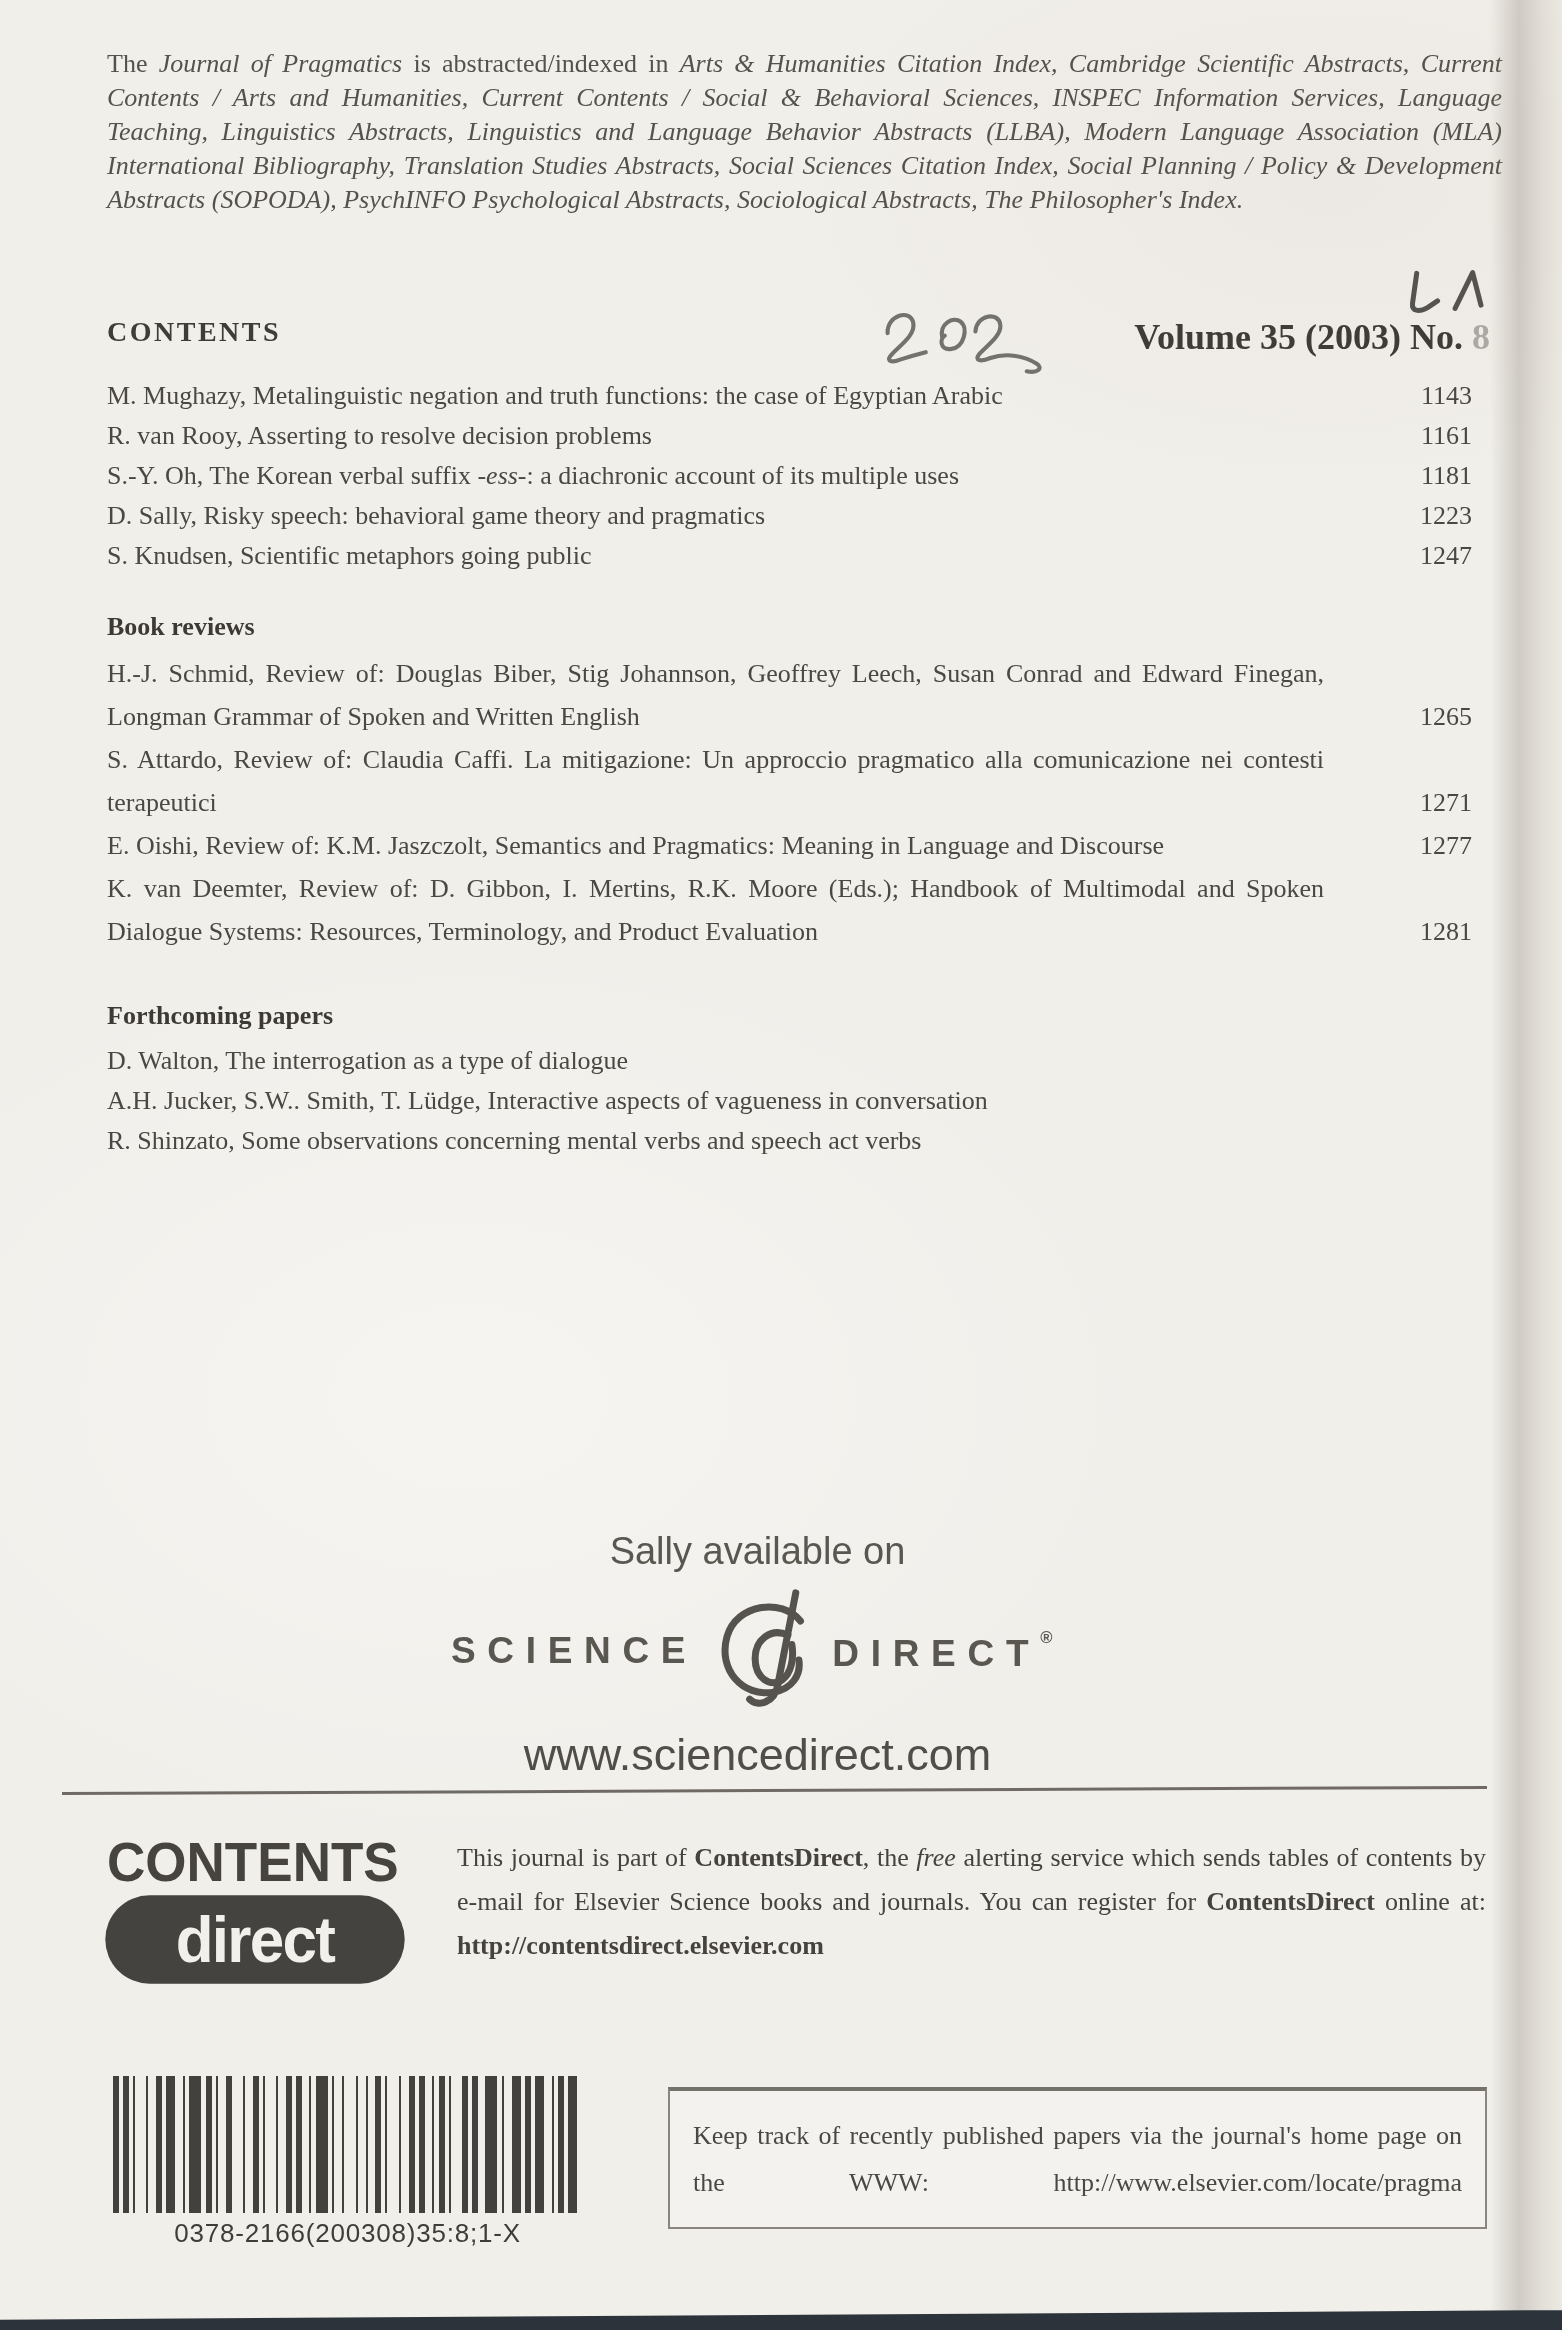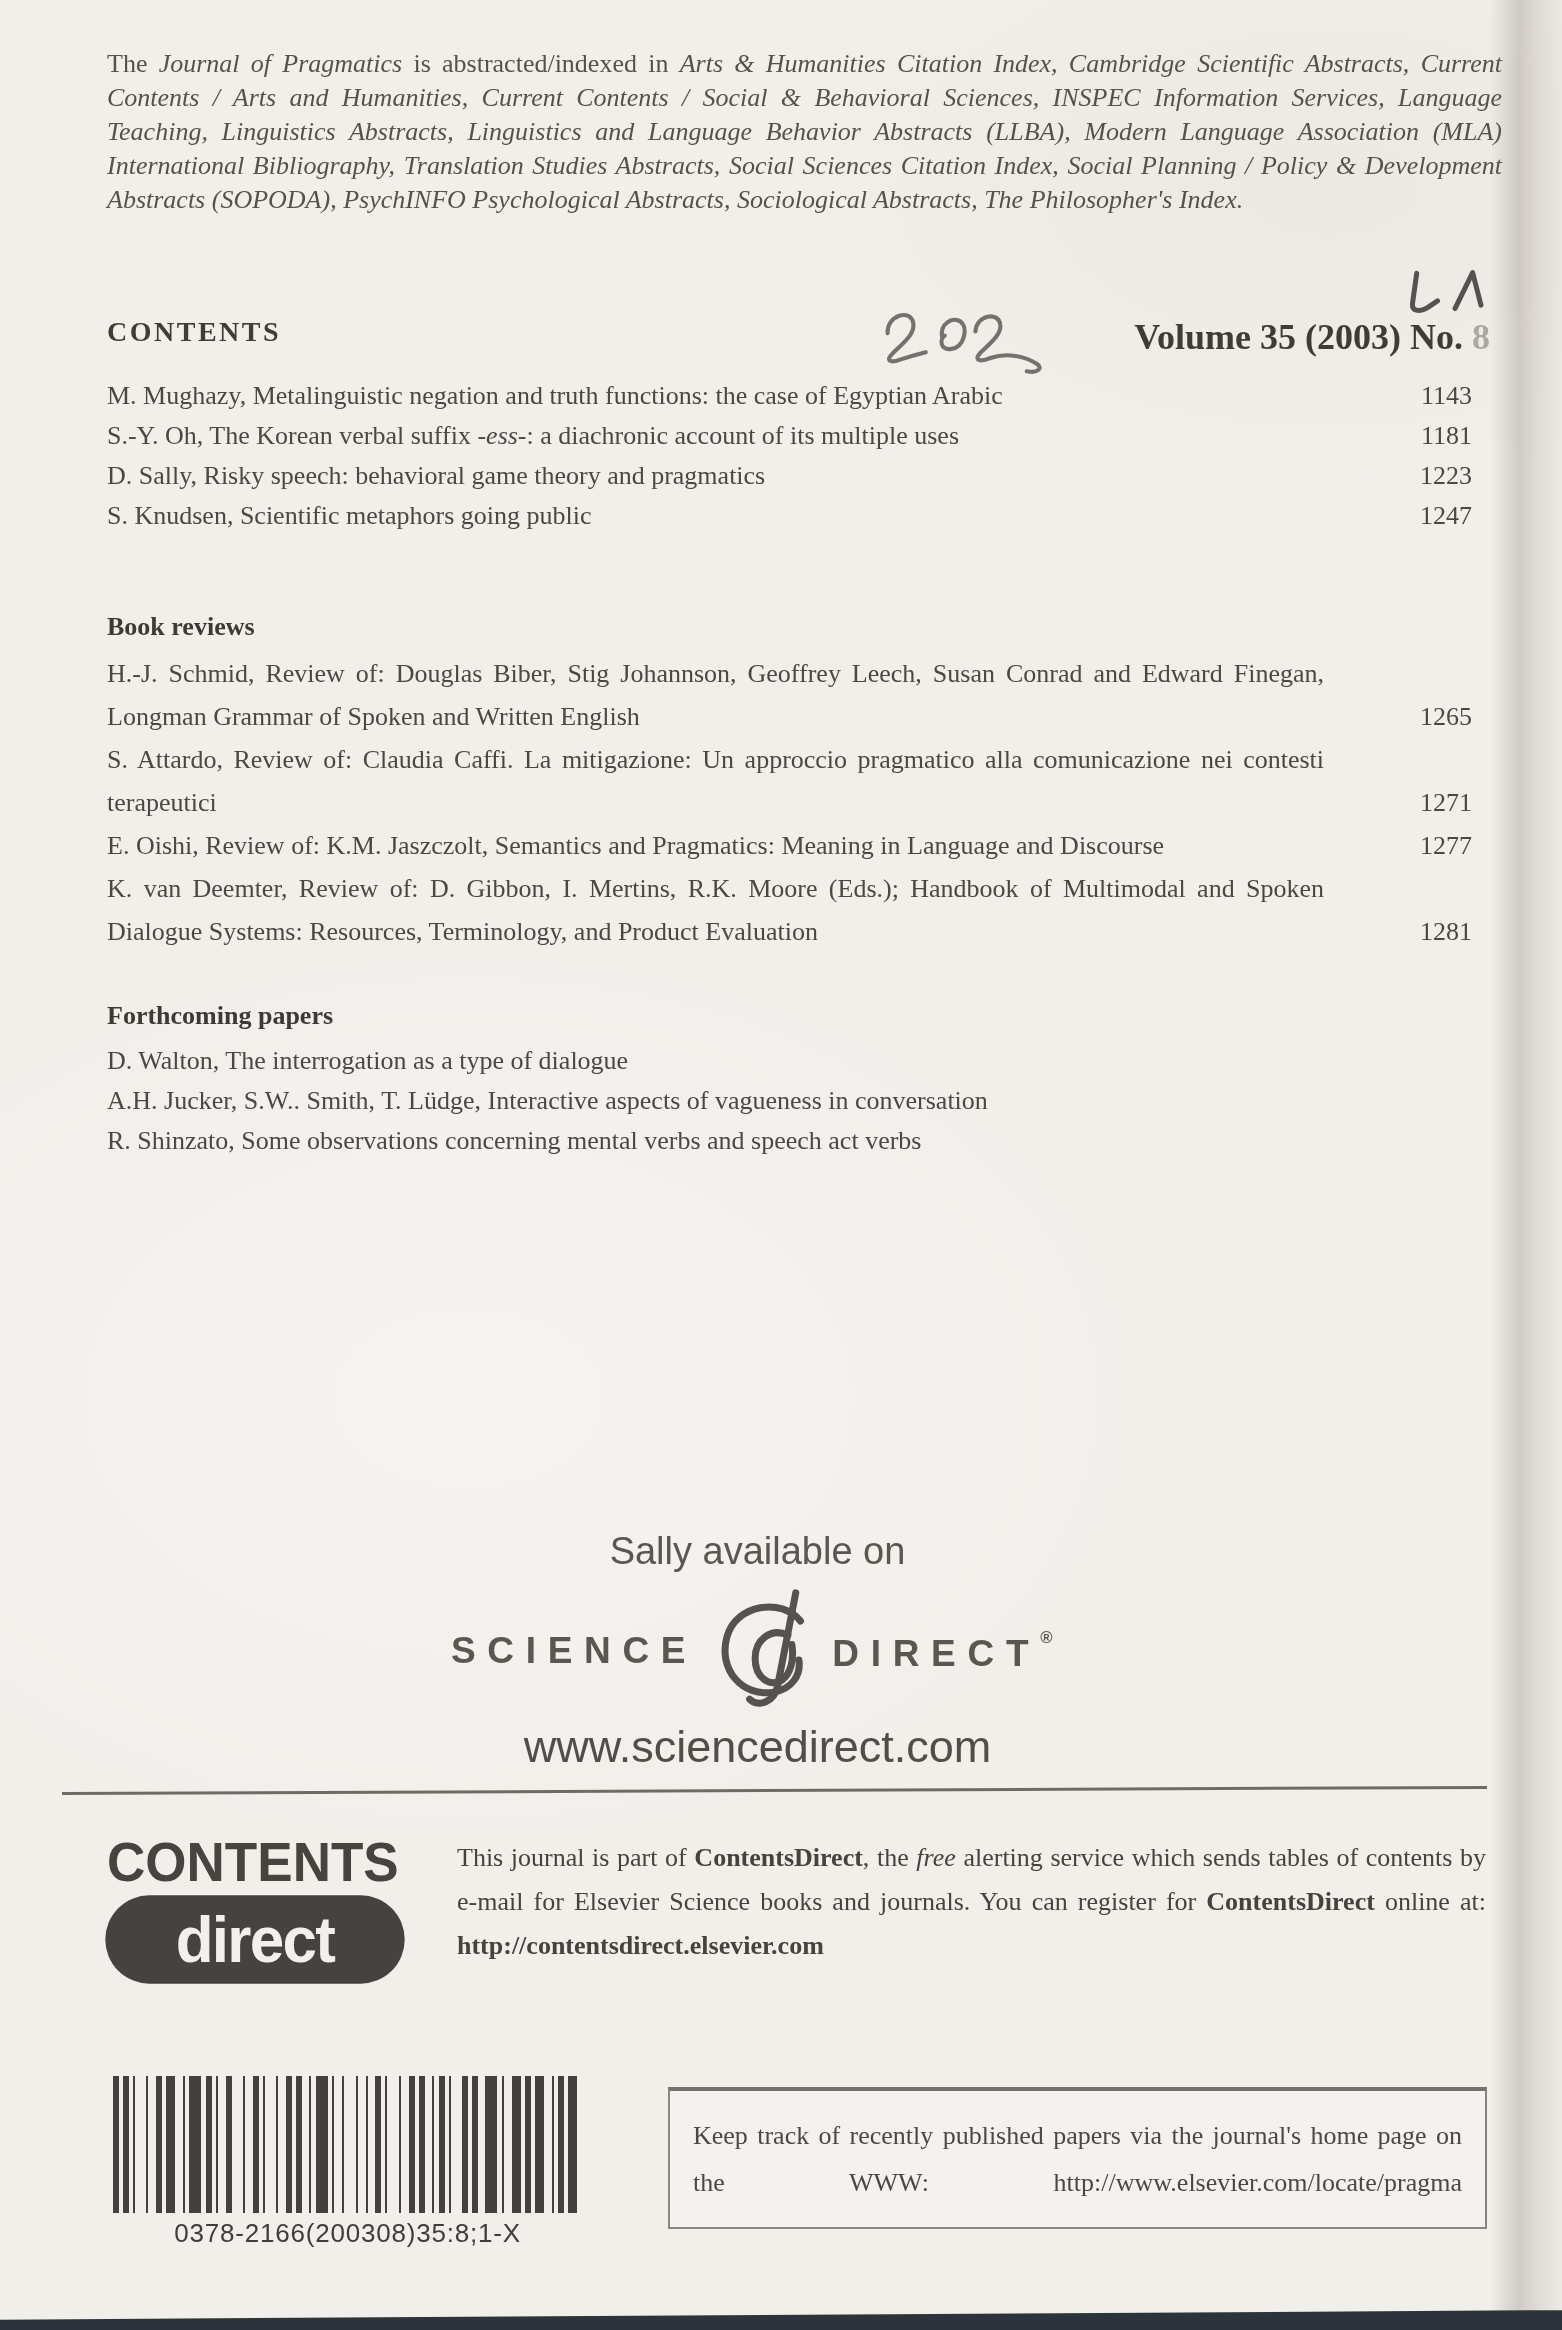--- a/index.html
+++ b/index.html
@@ -51,21 +51,21 @@
   
   .sd-block{position:absolute;left:0;top:1530px;width:1515px;text-align:center;color:#56534d;}
   .sd-tagline{font-family:"Liberation Sans","DejaVu Sans",sans-serif;font-size:38px;color:#5a5751;}
   .sd-logo{margin-top:11.7px;display:flex;align-items:center;justify-content:center;height:133px;}
   .sd-word{
     font-family:"Liberation Sans","DejaVu Sans",sans-serif;font-weight:800;
     font-size:37px;letter-spacing:11.7px;color:#5a5650;
   }
   .sd-glyph{margin:0 5px;}
   .sd-reg{font-family:"Liberation Sans","DejaVu Sans",sans-serif;font-size:16.6px;font-weight:bold;vertical-align:23px;color:#5a5650;}
-  .sd-url{font-family:"Liberation Sans","DejaVu Sans",sans-serif;font-size:45px;color:#514e49;margin-top:3px;}
+  .sd-url{font-family:"Liberation Sans","DejaVu Sans",sans-serif;font-size:45px;color:#514e49;margin-top:11px;}
   
   .rule{
     position:absolute;left:62px;top:1789px;width:1425px;height:3.3px;
     background:#6f6b64;transform:rotate(-0.25deg);
   }
   
   .cd-logo{position:absolute;left:107px;top:1829px;width:333px;font-family:"Liberation Sans","DejaVu Sans",sans-serif;}
   .cd-top{font-size:52px;font-weight:800;letter-spacing:0px;color:#474440;transform:scale(1.02,1.08);transform-origin:left top;white-space:nowrap;}
   .cd-pill{
     margin-top:8.3px;width:296px;height:85px;background:#454340;border-radius:43px;
@@ -125,20 +125,24 @@
 
   <svg class="hw-corner" width="96" height="71" viewBox="0 0 115 85">
     <path d="M20 10 L15 46 C14 55 22 57 33 51 L45 43" stroke="#55534f" stroke-width="6"></path>
     <path d="M66 52 L87 9 L97 48" stroke="#55534f" stroke-width="6"></path>
   </svg>
 
   <div class="toc-list articles">
     <div class="row">
       <span class="t"><span>M. Mughazy, Metalinguistic negation and truth functions: the case of Egyptian Arabic</span></span>
       <span class="pg">1143</span>
+    </div>
+    <div class="row">
+      <span class="t"><span>R. van Rooy, Asserting to resolve decision problems</span></span>
+      <span class="pg">1161</span>
     </div>
     <div class="row">
       <span class="t"><span>S.-Y. Oh, The Korean verbal suffix </span><span style="font-style: italic;">-ess-</span><span>: a diachronic account of its multiple uses</span></span>
       <span class="pg">1181</span>
     </div>
     <div class="row">
       <span class="t"><span>D. Sally, Risky speech: behavioral game theory and pragmatics</span></span>
       <span class="pg">1223</span>
     </div>
     <div class="row">

